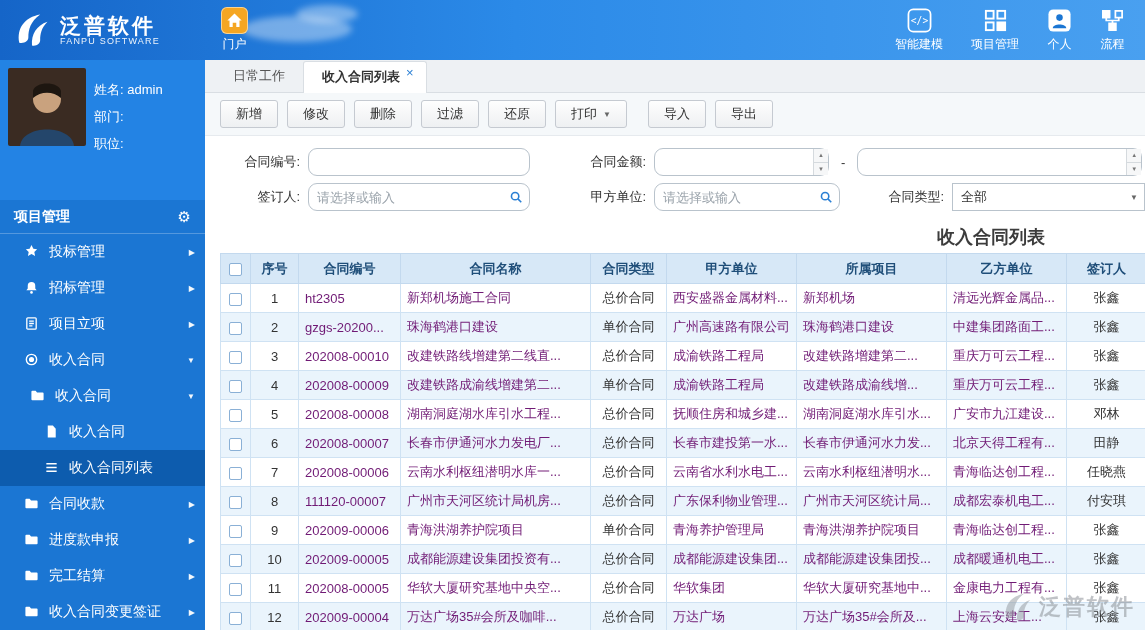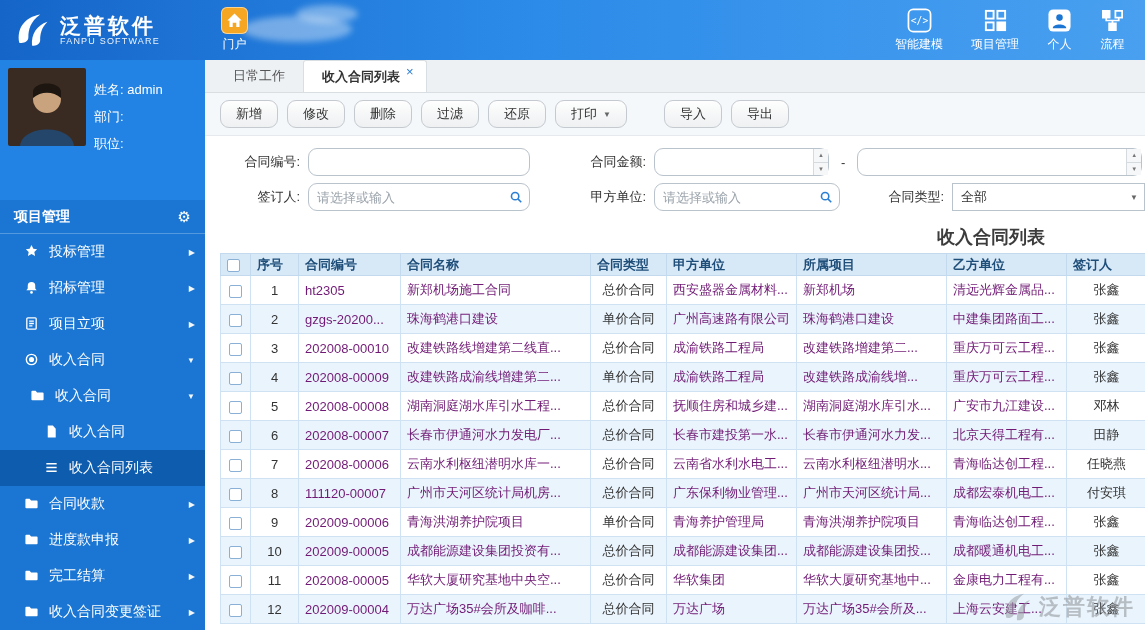--- a/index.html
+++ b/index.html
@@ -38,47 +38,47 @@
 .m-item{height:36px;display:flex;align-items:center;font-size:14px;padding-left:24px;position:relative;cursor:pointer;white-space:nowrap}
 .m-item.lvl2{padding-left:30px}
 .m-item.lvl3{padding-left:44px}
 .m-item.active{background:#0d5cae}
 .m-ic{width:16px;height:16px;margin-right:9px;display:inline-flex;flex:none}
 .m-ic svg{width:15px;height:15px}
 .m-arrow{position:absolute;right:10px;font-size:8px;opacity:.95}
 
 
 .main{position:absolute;left:205px;top:60px;width:940px;height:570px;background:#fff;overflow:hidden}
-.tabbar{height:33px;background:#eef1f4;border-bottom:1px solid #d9dee3;display:flex;align-items:flex-start;padding-left:10px}
+.tabbar{height:33px;background:#eef1f4;border-bottom:1px solid #d9dee3;display:flex;align-items:center;padding-left:10px}
 .tab{height:32px;display:flex;align-items:center;padding:0 18px;font-size:13px;color:#555;cursor:pointer;position:relative}
 .tab.active{background:#fff;border:1px solid #d9dee3;border-bottom:none;color:#333;border-radius:3px 3px 0 0;font-weight:bold;margin-bottom:-1px;z-index:2;padding-right:12px}
 .tab-x{color:#2a7fd4;margin-left:6px;font-size:13px;position:relative;top:-5px;font-weight:normal}
 .toolbar{height:43px;background:#f5f8fa;display:flex;align-items:center;padding-left:15px;border-bottom:1px solid #e6eaee}
-.tb-btn{height:28px;padding:0 15px;margin-right:9px;background:linear-gradient(#fefefe,#eef0f2);border:1px solid #c5cad1;border-radius:9px;font-size:13px;color:#333;font-family:inherit;cursor:pointer;display:flex;align-items:center}
-.tb-btn.gap{margin-left:28px}
+.tb-btn{height:28px;padding:0 15px;margin-right:9px;background:linear-gradient(#fefefe,#eef0f2);border:1px solid #c5cad1;border-radius:3px;font-size:13px;color:#333;font-family:inherit;cursor:pointer;display:flex;align-items:center}
+.tb-btn.gap{margin-left:12px}
 .caret{font-size:8px;margin-left:6px;color:#666}
 .filters{padding:6px 0 6px 15px;overflow:hidden}
 .f-row{display:flex;align-items:center;height:30px;margin:5px 0;white-space:nowrap}
 .f-label{width:80px;text-align:right;font-size:13px;color:#333;margin-right:8px;flex:none}
 .ml36{margin-left:36px}.ml24{margin-left:24px}
 .f-input{height:28px;border:1px solid #b9c3cc;border-radius:9px;padding:0 8px;font-size:13px;font-family:inherit;color:#333;outline:none;background:#fff}
 .f-input::placeholder{color:#9aa3ab}
 .w-no{width:222px}.w-amt{width:175px}.w-amt2{width:285px}.w-pick{width:222px}.w-pick2{width:186px}
 .f-dash{margin:0 12px;color:#333;font-size:13px}
 .pick-wrap,.spin-wrap{position:relative;display:inline-flex}
 .mag{position:absolute;right:7px;top:7px;width:14px;height:14px;cursor:pointer}
 .mag svg{width:14px;height:14px;display:block}
 .spinner{position:absolute;right:1px;top:1px;width:15px;height:26px;display:flex;flex-direction:column;border-left:1px solid #d5dade;cursor:pointer}
 .spinner i{flex:1;font-style:normal;font-size:6px;color:#777;display:flex;align-items:center;justify-content:center;background:#f6f7f8}
 .spinner i:first-child{border-bottom:1px solid #d5dade}
 .select-box{height:28px;width:200px;border:1px solid #b9c3cc;border-radius:0;background:#fff;display:flex;align-items:center;padding:0 8px;font-size:13px;color:#333;position:relative;cursor:pointer}
 .select-caret{position:absolute;right:6px;font-size:8px;color:#666}
 .list-title{text-align:right;padding-right:100px;font-size:18px;font-weight:bold;color:#3c3c3c;height:30px;line-height:28px}
 .tbl{margin-left:15px;border-collapse:collapse;table-layout:fixed;width:926px;font-size:13px}
-.tbl th{background:#d7e8f7;color:#1f4e79;font-weight:bold;height:22px;border:1px solid #c3d9ee;padding:0 6px;white-space:nowrap;overflow:hidden;text-align:left}
+.tbl th{background:#d7e8f7;color:#1f4e79;font-weight:bold;height:30px;border:1px solid #c3d9ee;padding:0 6px;white-space:nowrap;overflow:hidden;text-align:center}
 .tbl td{height:29px;border:1px solid #cfe2f3;padding:0 6px;white-space:nowrap;overflow:hidden;color:#333;background:#fff}
 .tbl tbody tr:nth-child(even) td{background:#eaf4fc}
 .c-center{text-align:center}
 .link{color:#701a75;cursor:pointer}
 .cb{width:13px;height:13px;border:1px solid #8ab0d6;border-radius:2px;background:#fff;display:inline-block;vertical-align:middle;cursor:pointer}
 .watermark{position:absolute;right:10px;bottom:6px;display:flex;align-items:center;gap:5px;opacity:.55;z-index:6;pointer-events:none}
 .wm-logo svg{width:34px;height:34px;display:block}
 .wm-text{font-size:22px;font-weight:bold;color:#8d9298;letter-spacing:2px}
 </style>
 </head>

